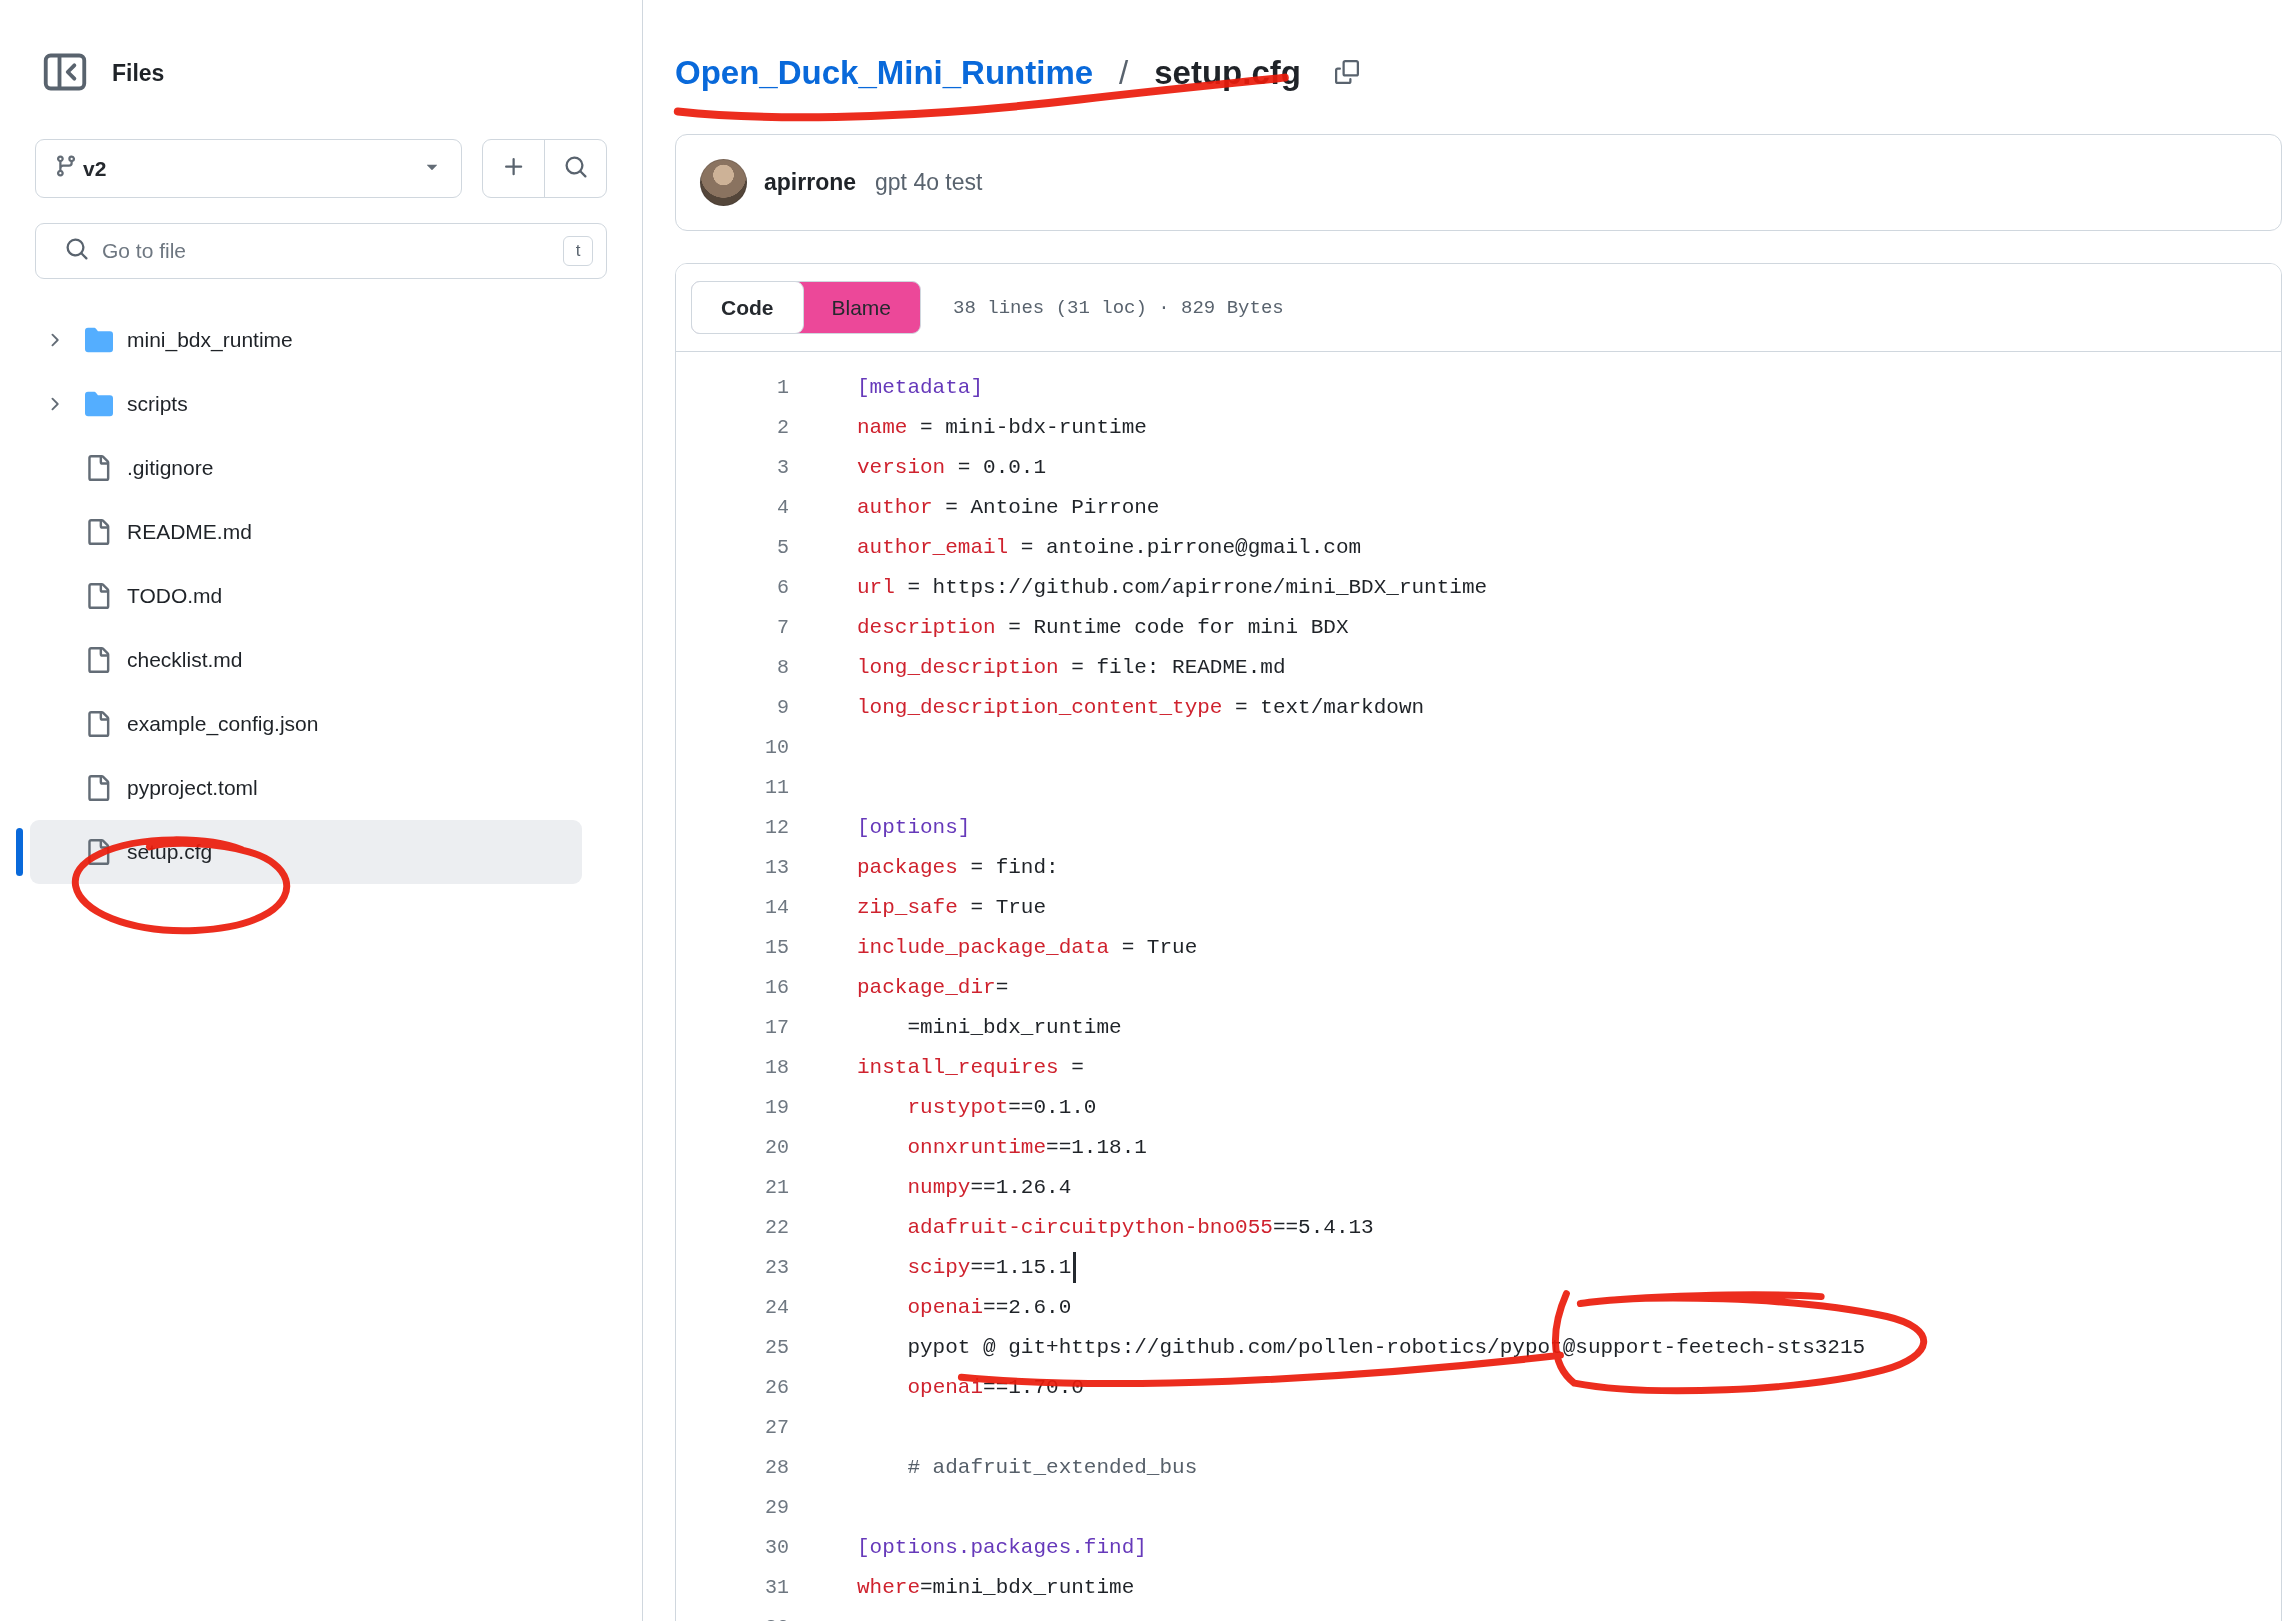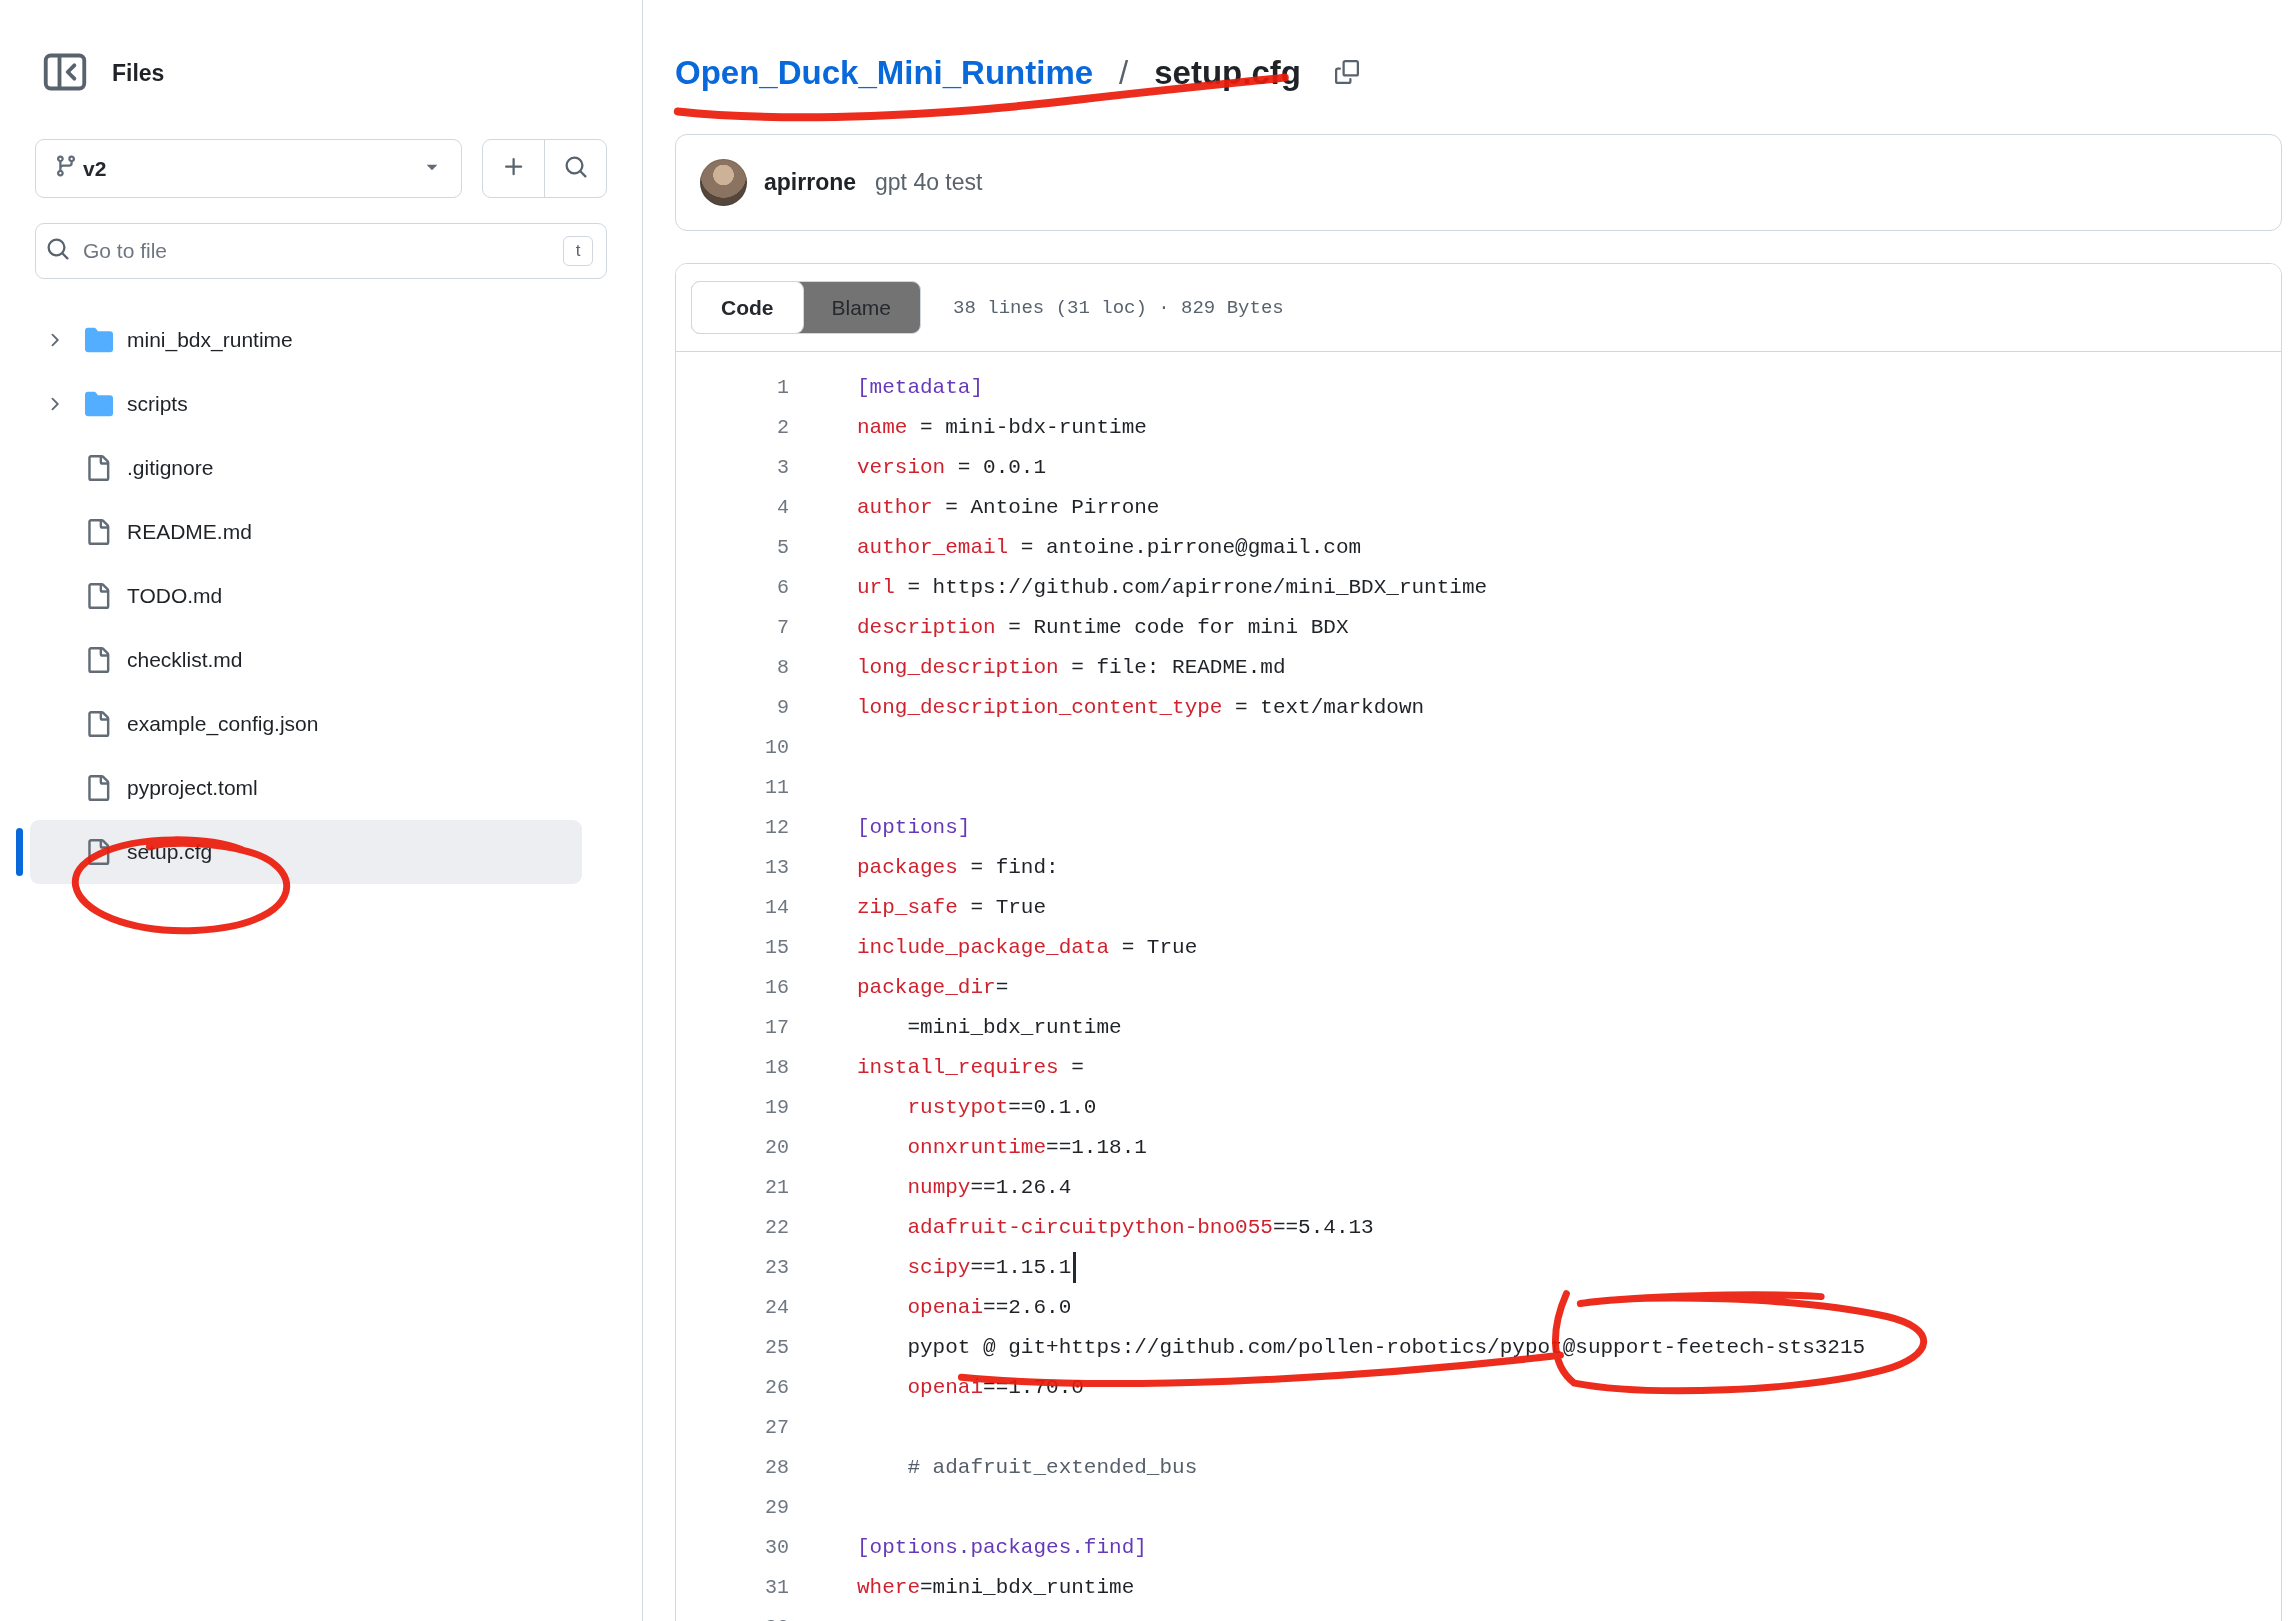--- a/index.html
+++ b/index.html
@@ -31,21 +31,21 @@
     font-family:inherit; font-size:21px; font-weight:600; color:#25292e; cursor:pointer;
   }
   .branch-btn .spacer { flex:1; }
   .btn-group { width:125px; height:59px; border:1px solid #d0d7de; border-radius:9px; display:flex; overflow:hidden; background:#fff; }
   .btn-group button { flex:1; border:none; background:transparent; display:flex; align-items:center; justify-content:center; color:#59636e; cursor:pointer; }
   .btn-group button + button { border-left:1px solid #d0d7de; }
 
   .sb-search {
     margin:25px 35px 0 35px; height:56px;
     border:1px solid #d0d7de; border-radius:9px;
-    display:flex; align-items:center; gap:13px; padding:0 13px 0 10px; background:#fff;
+    display:flex; align-items:center; gap:13px; padding:0 13px 0 29px; background:#fff;
   }
   .sb-search svg { flex:none; color:#59636e; }
   .sb-search input {
     flex:1; border:none; outline:none; font-family:inherit;
     font-size:21px; color:#1f2328; background:transparent; min-width:0;
   }
   .sb-search input::placeholder { color:#6e7781; }
   .key-badge {
     width:30px; height:30px; border:1px solid #d0d7de; border-radius:6px;
     display:flex; align-items:center; justify-content:center;
@@ -89,21 +89,21 @@
     box-shadow: inset 0 0 0 1px rgba(31,35,40,.15);
   }
   .commit-author { font-size:23px; font-weight:700; color:#1f2328; text-decoration:none; cursor:pointer; }
   .commit-msg { font-size:23px; color:#59636e; margin-left:2px; }
 
   .code-box {
     position:absolute; left:32px; top:263px; width:1607px; height:1493px;
     border:1px solid #d0d7de; border-radius:12px; background:#fff; overflow:hidden;
   }
   .code-header { height:88px; display:flex; align-items:center; padding:0 15px; border-bottom:1px solid #d0d7de; background:#fff; }
-  .seg-control { display:flex; border:1px solid #d0d7de; border-radius:9px; background:#737373; height:53px; }
+  .seg-control { display:flex; border:1px solid #d0d7de; border-radius:9px; background:#ec4899; height:53px; }
   .seg-tab {
     border:none; background:transparent; font-family:inherit;
     padding:0 29px; font-size:21px; color:#25292e; cursor:pointer; border-radius:9px;
   }
   .seg-tab.active { background:#fff; border:1px solid #d0d7de; margin:-1px; font-weight:600; }
   .stats { margin-left:32px; font-family:"Liberation Mono","DejaVu Sans Mono",monospace; font-size:19px; color:#59636e; }
 
   .code-lines { padding-top:16px; font-family:"Liberation Mono","DejaVu Sans Mono",monospace; font-size:21px; }
   .cl { display:flex; height:40px; line-height:40px; }
   .ln { width:113px; flex:none; text-align:right; color:#6e7781; font-size:20px; cursor:pointer; }

